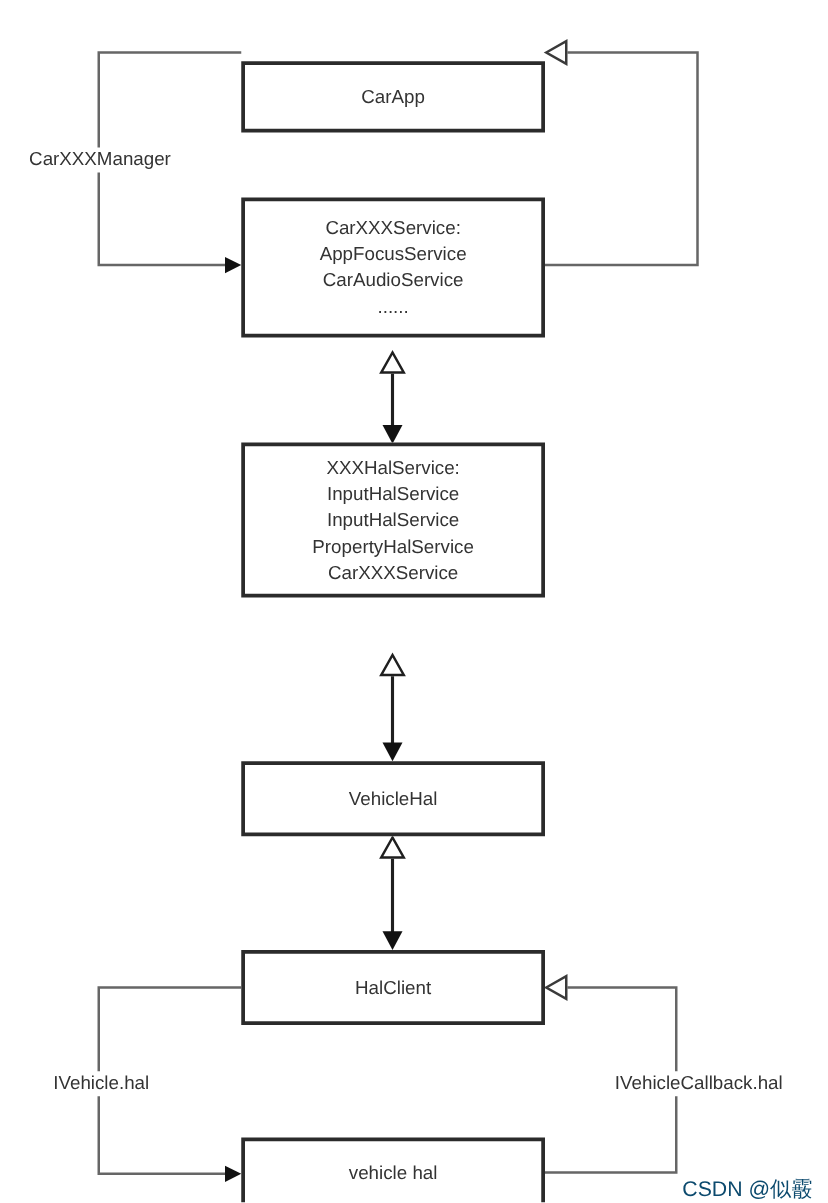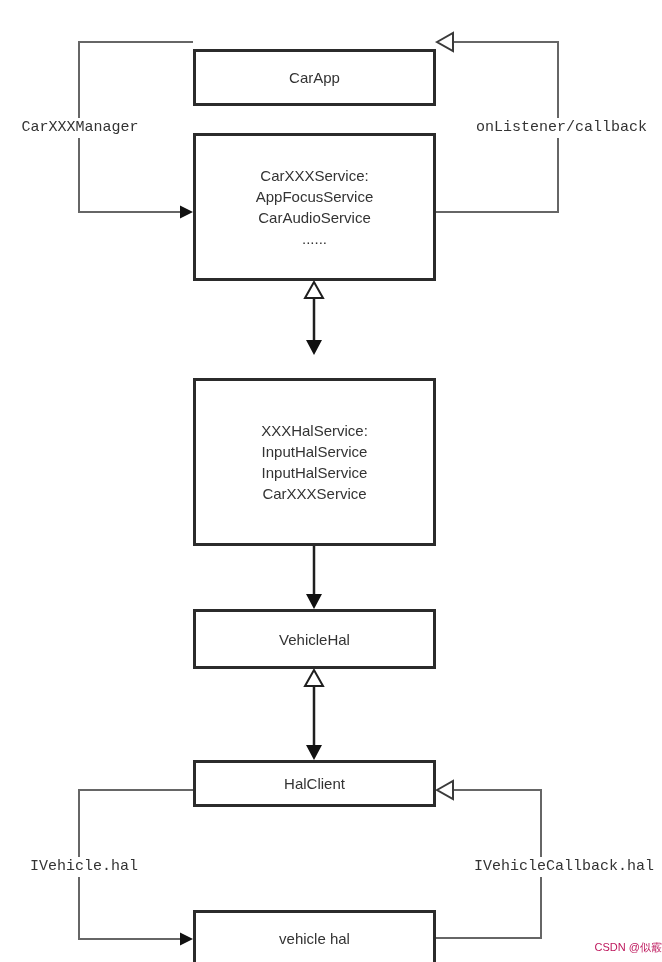--- a/index.html
+++ b/index.html
@@ -21,45 +21,44 @@
     display:flex;
     flex-direction:column;
     justify-content:center;
     align-items:center;
     text-align:center;
     font-size:15px;
     line-height:21px;
     color:#333;
   }
   .n0{left:193px;top:13px;height:57px;margin-top:36px;}
-  .n1{left:193px;top:133px;height:148px;}
-  .n2{left:193px;top:354px;height:168px;margin-top:24px;}
+  .n1{left:193px;top:158px;height:112px;}
+  .n2{left:193px;top:354px;height:124px;}
   .n3{left:193px;top:609px;height:60px;}
-  .n4{left:193px;top:760px;height:47px;}
+  .n4{left:193px;top:760px;height:60px;}
   .n5{left:193px;top:910px;height:57px;}
   .elabel{
     position:absolute;
     background:#fff;
     font-size:15px;
     line-height:18px;
     color:#333;
     text-align:center;
     padding:1px 0;
-    font-family:Liberation Mono, monospace;
   }
   .el0{left:10px;top:118px;width:140px;}
   .el1{left:476px;top:118px;width:164px;}
   .el2{left:30px;top:857px;width:102px;}
   .el3{left:474px;top:857px;width:170px;}
   .watermark{
     position:absolute;
-    right:0;
+    right:12px;
     top:940px;
-    font-size:11px;
-    color:#be185d;
+    font-size:17px;
+    color:#0c4a6e;
     background:transparent;
   }
 </style>
 </head>
 <body>
 
 <div class="canvas">
 
   <svg class="wires" viewBox="0 0 662 962" xmlns="http://www.w3.org/2000/svg">
 
@@ -96,35 +95,35 @@
     <div>CarXXXService:</div>
     <div>AppFocusService</div>
     <div>CarAudioService</div>
     <div>......</div>
   </div>
 
   <div class="node n2">
     <div>XXXHalService:</div>
     <div>InputHalService</div>
     <div>InputHalService</div>
+    <div>PropertyHalService</div>
     <div>CarXXXService</div>
   </div>
 
   <div class="node n3">
     <div>VehicleHal</div>
   </div>
 
   <div class="node n4">
     <div>HalClient</div>
   </div>
 
   <div class="node n5">
     <div>vehicle hal</div>
   </div>
 
   <div class="elabel el0">CarXXXManager</div>
-  <div class="elabel el1">onListener/callback</div>
   <div class="elabel el2">IVehicle.hal</div>
   <div class="elabel el3">IVehicleCallback.hal</div>
 
   <div class="watermark">CSDN @似霰</div>
 
 </div>
 
 </body></html>

